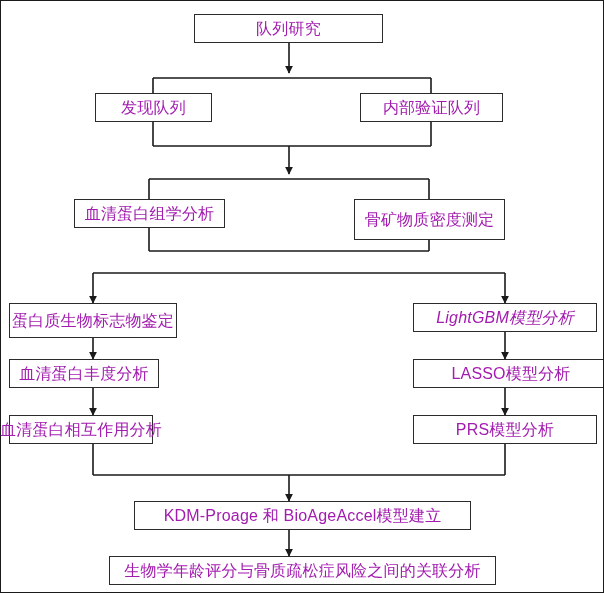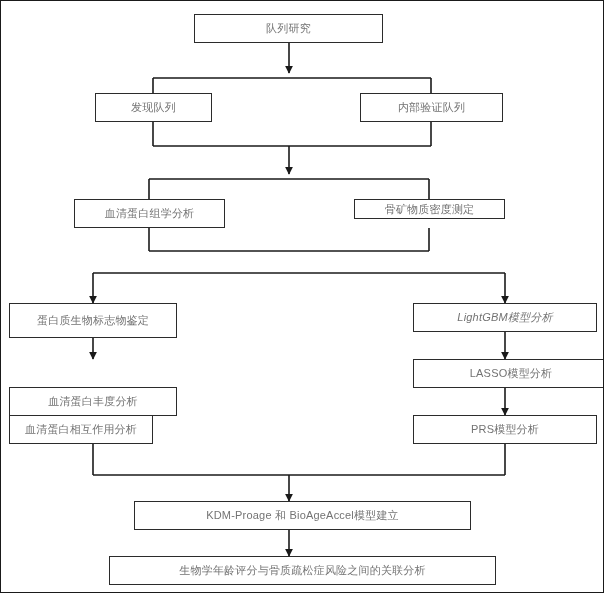--- a/index.html
+++ b/index.html
@@ -27,22 +27,22 @@
     height: 593px;
   }
   .node {
     position: absolute;
     box-sizing: border-box;
     border: 1.6px solid #2b2b2b;
     background: #ffffff;
     display: flex;
     align-items: center;
     justify-content: center;
-    color: #737373;
-    font-size: 11px;
+    color: #a21caf;
+    font-size: 16px;
     line-height: 1;
     letter-spacing: 0.2px;
     white-space: nowrap;
     z-index: 2;
   }
   .node-label {
     display: block;
     padding: 0 4px;
   }
 </style>
@@ -102,33 +102,33 @@
   </div>
 
   <div class="node" style="left:359px;top:92px;width:143px;height:29px;">
     <span class="node-label">内部验证队列</span>
   </div>
 
   <div class="node" style="left:73px;top:198px;width:151px;height:29px;">
     <span class="node-label">血清蛋白组学分析</span>
   </div>
 
-  <div class="node" style="left:353px;top:198px;width:151px;height:20px;">
+  <div class="node" style="left:353px;top:198px;width:151px;height:41px;">
     <span class="node-label">骨矿物质密度测定</span>
   </div>
 
   <div class="node" style="left:8px;top:302px;width:168px;height:35px;">
     <span class="node-label">蛋白质生物标志物鉴定</span>
   </div>
 
   <div class="node" style="left:412px;top:302px;width:184px;height:29px;font-style:italic;">
     <span class="node-label">LightGBM模型分析</span>
   </div>
 
-  <div class="node" style="left:8px;top:358px;width:168px;height:29px;margin-top:28px;">
+  <div class="node" style="left:8px;top:358px;width:150px;height:29px;">
     <span class="node-label">血清蛋白丰度分析</span>
   </div>
 
   <div class="node" style="left:412px;top:358px;width:196px;height:29px;">
     <span class="node-label">LASSO模型分析</span>
   </div>
 
   <div class="node" style="left:8px;top:414px;width:144px;height:29px;">
     <span class="node-label">血清蛋白相互作用分析</span>
   </div>

